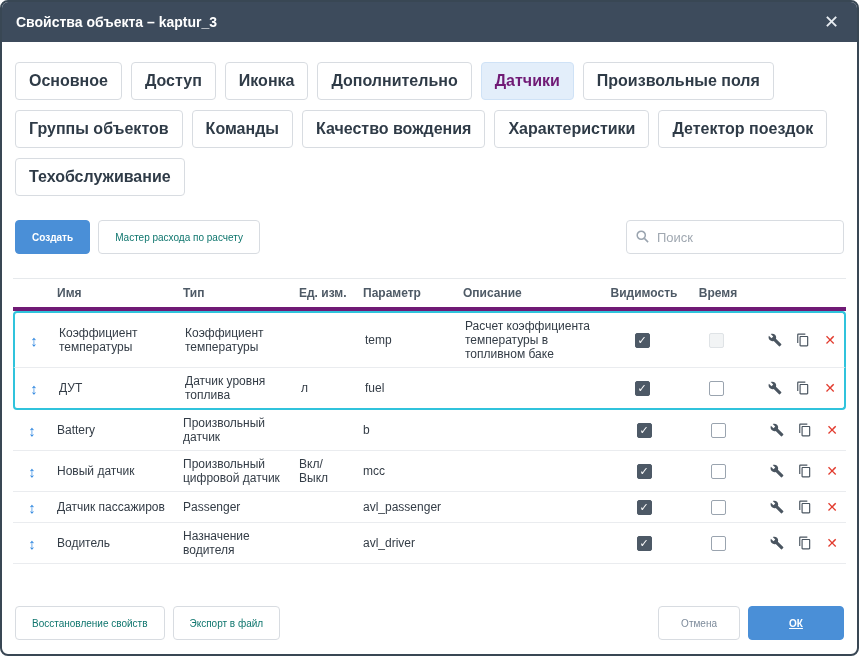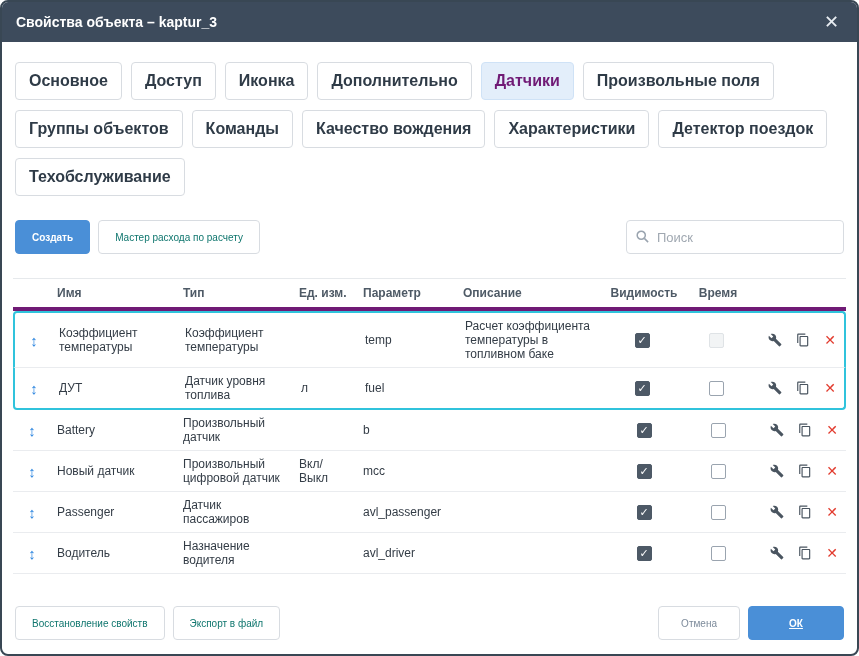--- a/index.html
+++ b/index.html
@@ -307,22 +307,22 @@
           <path d="M16 1H4c-1.1 0-2 .9-2 2v14h2V3h12V1zm3 4H8c-1.1 0-2 .9-2 2v14c0 1.1.9 2 2 2h11c1.1 0 2-.9 2-2V7c0-1.1-.9-2-2-2zm0 16H8V7h11v14z"></path>
         </svg>
       </span>
       <span class="act del">✕</span>
     </div>
   </div>
         <div class="trow">
     <div class="cell center">
             <span class="drag">↕</span>
           </div>
+    <div class="cell">Датчик пассажиров</div>
     <div class="cell">Passenger</div>
-    <div class="cell">Датчик пассажиров</div>
     <div class="cell"></div>
     <div class="cell">avl_passenger</div>
     <div class="cell"></div>
     <div class="cell center">
             <span class="checkbox checked"></span>
           </div>
     <div class="cell center">
             <span class="checkbox"></span>
           </div>
     <div class="cell actions">

